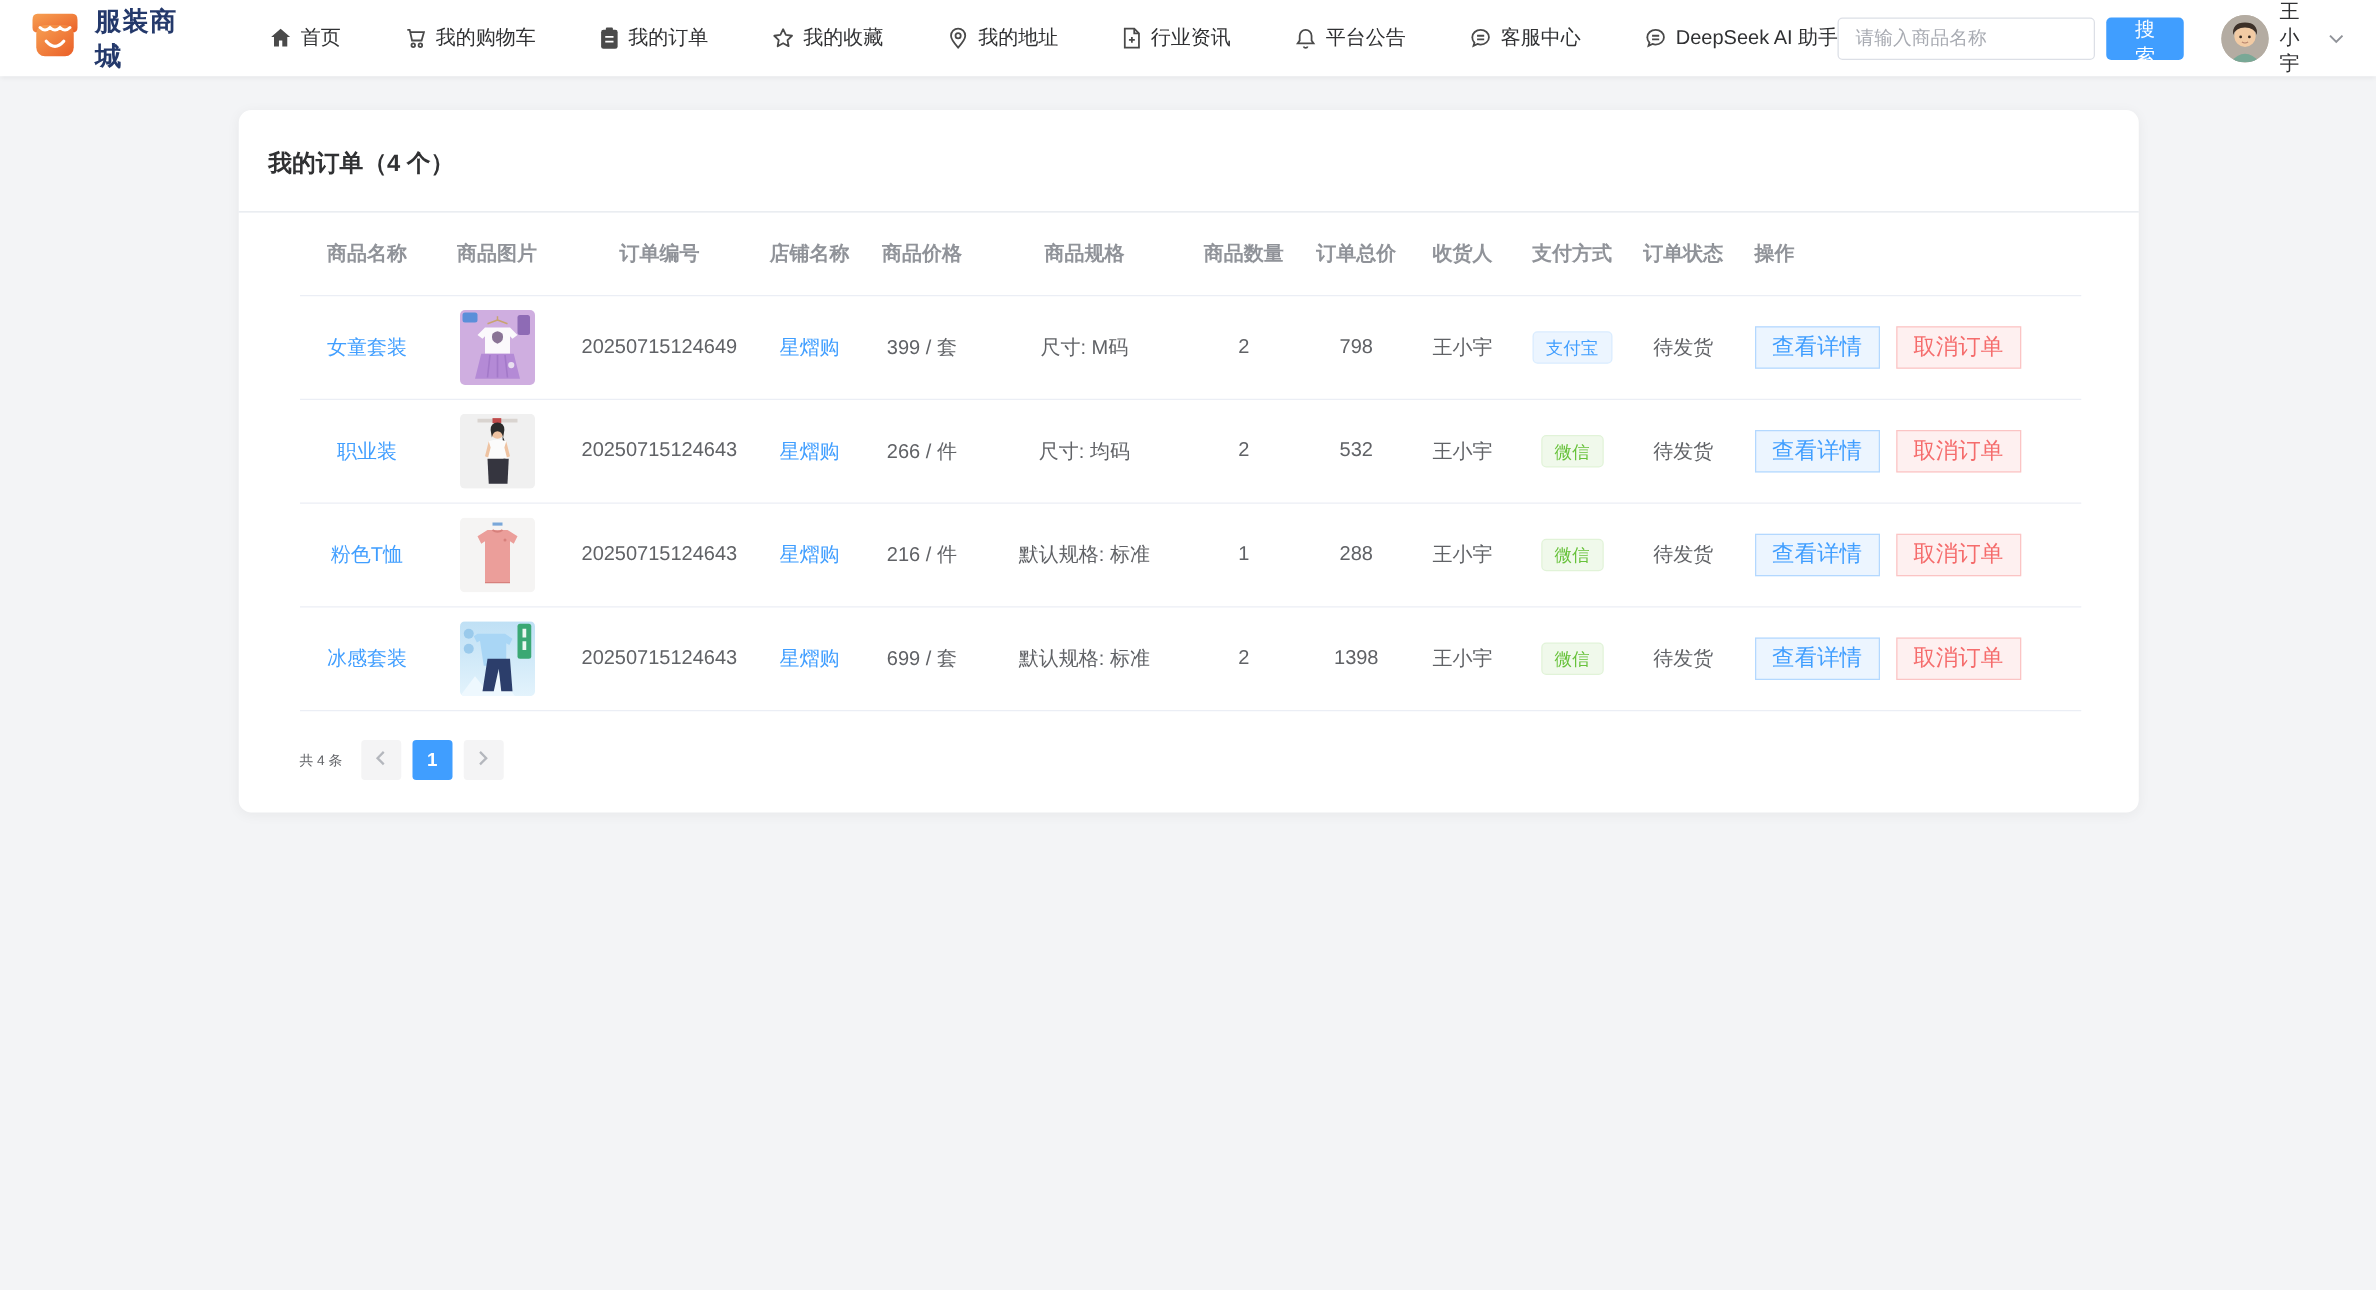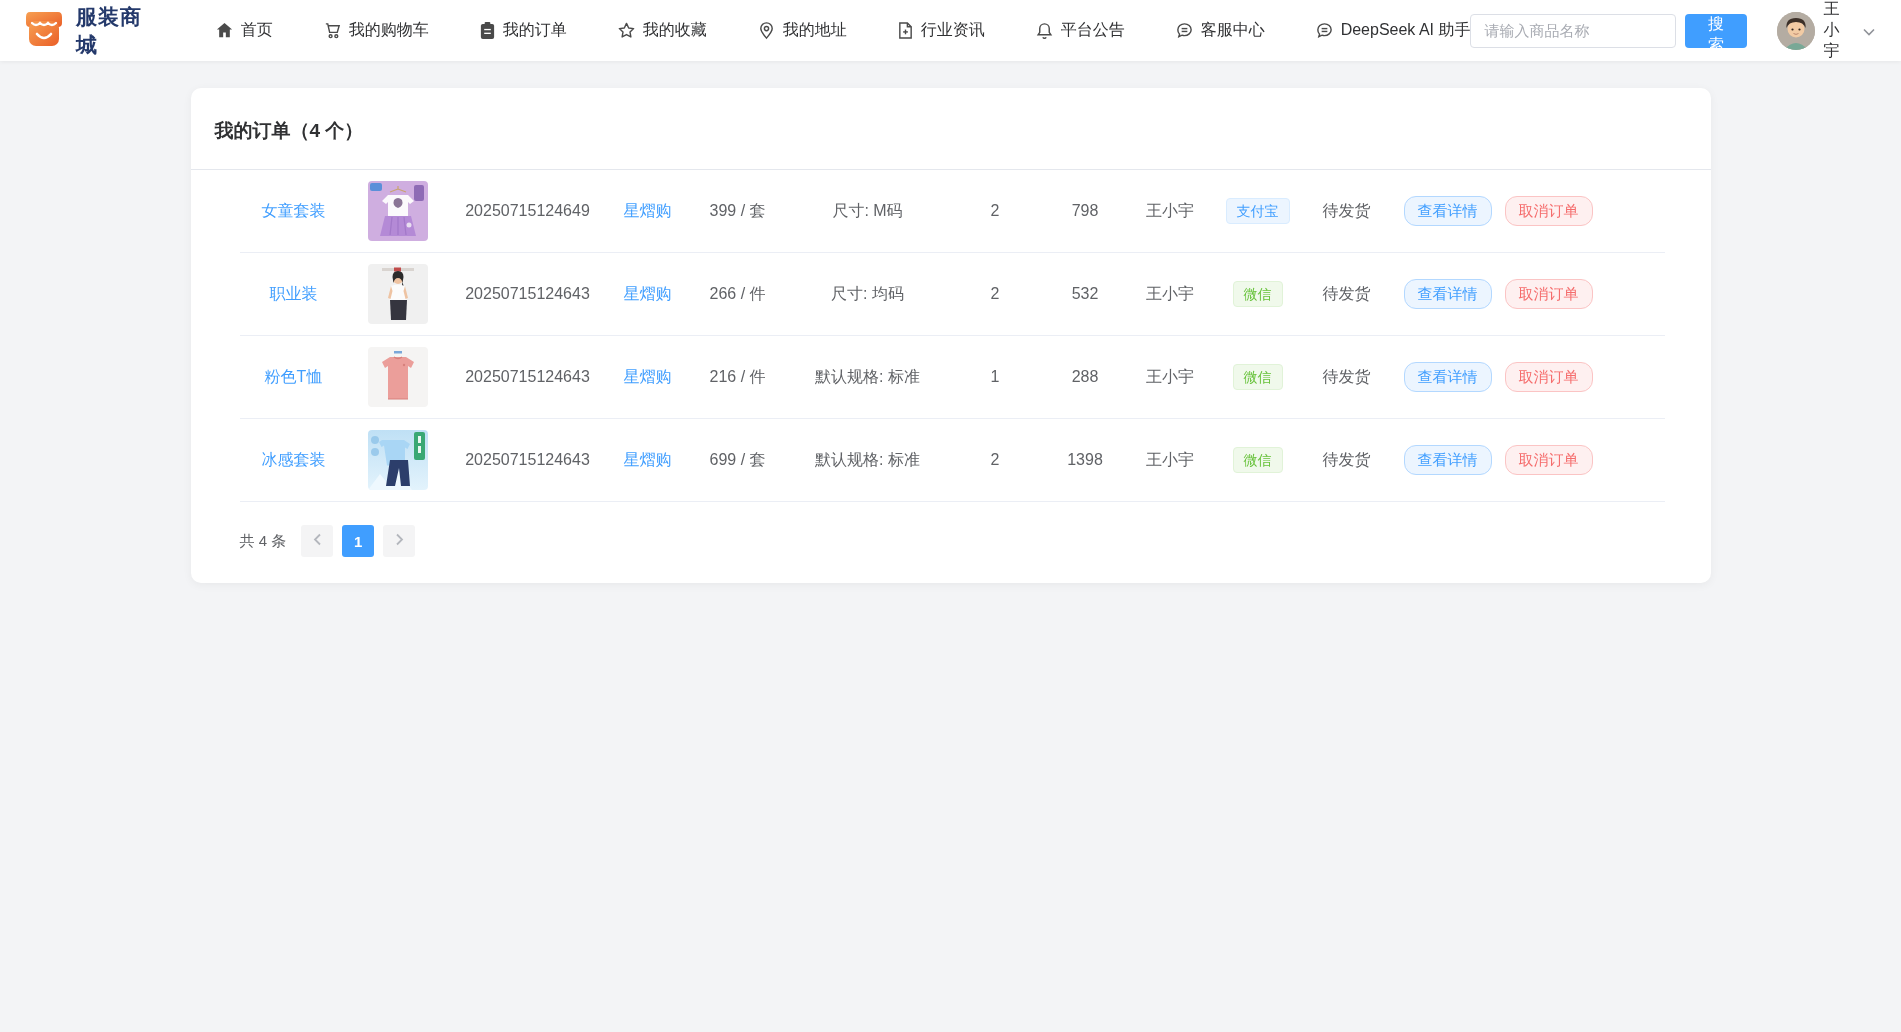--- a/index.html
+++ b/index.html
@@ -32,27 +32,27 @@
   .t-row { height:83px; border-bottom:1px solid #ebeef5; }
   .cell { text-align:center; font-size:16px; color:#606266; }
   .cell.ops { text-align:left; padding-left:13px; display:flex; gap:13px; }
   .t-head .cell.ops { display:block; }
   .link { color:#409eff; cursor:pointer; }
   .prod-img { width:60px; height:60px; border-radius:4px; overflow:hidden; display:inline-block; vertical-align:middle; cursor:pointer; }
   .prod-img svg { display:block; }
   .tag { display:inline-block; font-size:14px; padding:4px 10px; border-radius:4px; line-height:1.15; }
   .tag-blue { color:#409eff; background:#ecf5ff; border:1px solid #d9ecff; }
   .tag-green { color:#67c23a; background:#f0f9eb; border:1px solid #e1f3d8; }
-  .btn-sm { font-size:15px; padding:6px 13px; border-radius:12px; cursor:pointer; font-family:inherit; line-height:1.1; }
+  .btn-sm { font-size:18px; padding:6px 13px; border-radius:0; cursor:pointer; font-family:inherit; line-height:1.1; }
   .btn-view { color:#409eff; background:#ecf5ff; border:1px solid #b3d8ff; }
   .btn-cancel { color:#f56c6c; background:#fef0f0; border:1px solid #fbc4c4;font-family:Liberation Serif, serif; }
 
   
   .pagination { margin:23px 0 0 49px; display:flex; align-items:center; gap:9px; }
-  .pg-total { font-size:15px; color:#606266; margin-right:6px; }
+  .pg-total { font-size:11px; color:#606266; margin-right:6px; }
   .pg-btn { width:32px; height:32px; border:none; border-radius:3px; background:#f4f4f5; color:#a8abb2; display:flex; align-items:center; justify-content:center; cursor:pointer; }
   .pg-page { width:32px; height:32px; border:none; border-radius:3px; background:#409eff; color:#ffffff; font-size:15px; font-weight:bold; display:flex; align-items:center; justify-content:center; cursor:pointer; font-family:inherit; }
 </style>
 </head>
 <body>
 
 <div class="navbar">
   <div class="brand">
     <span>
       <svg width="40" height="40" viewBox="0 0 40 40">
@@ -180,20 +180,34 @@
             <path d="M1 1.5 L6 6.5 L11 1.5"></path>
           </svg></span>
     </div>
   </div>
 </div>
 
 <div class="card">
   <div class="card-title">我的订单（4 个）</div>
 
   <div class="table-wrap">
+    <div class="t-head">
+      <div class="cell">商品名称</div>
+      <div class="cell">商品图片</div>
+      <div class="cell">订单编号</div>
+      <div class="cell">店铺名称</div>
+      <div class="cell">商品价格</div>
+      <div class="cell">商品规格</div>
+      <div class="cell">商品数量</div>
+      <div class="cell">订单总价</div>
+      <div class="cell">收货人</div>
+      <div class="cell">支付方式</div>
+      <div class="cell">订单状态</div>
+      <div class="cell ops">操作</div>
+    </div>
 
     <div class="t-row">
       <div class="cell link">女童套装</div>
       <div class="cell"><span class="prod-img">
         <svg width="60" height="60" viewBox="0 0 60 60">
           <rect width="60" height="60" fill="#cfaee0"></rect>
           <rect x="2" y="2" width="12" height="8" rx="2" fill="#5b8fd9"></rect>
           <rect x="46" y="4" width="10" height="16" rx="2" fill="#8e6bb5"></rect>
           <path d="M30 8 l-8 3 m8-3 l8 3 m-8-3 v-3" stroke="#c8a470" stroke-width="1.2" fill="none"></path>
           <path d="M20 14 h20 l6 6 -4 3 -2-2 v14 h-20 v-14 l-2 2 -4-3 z" fill="#fbf9fc"></path>

